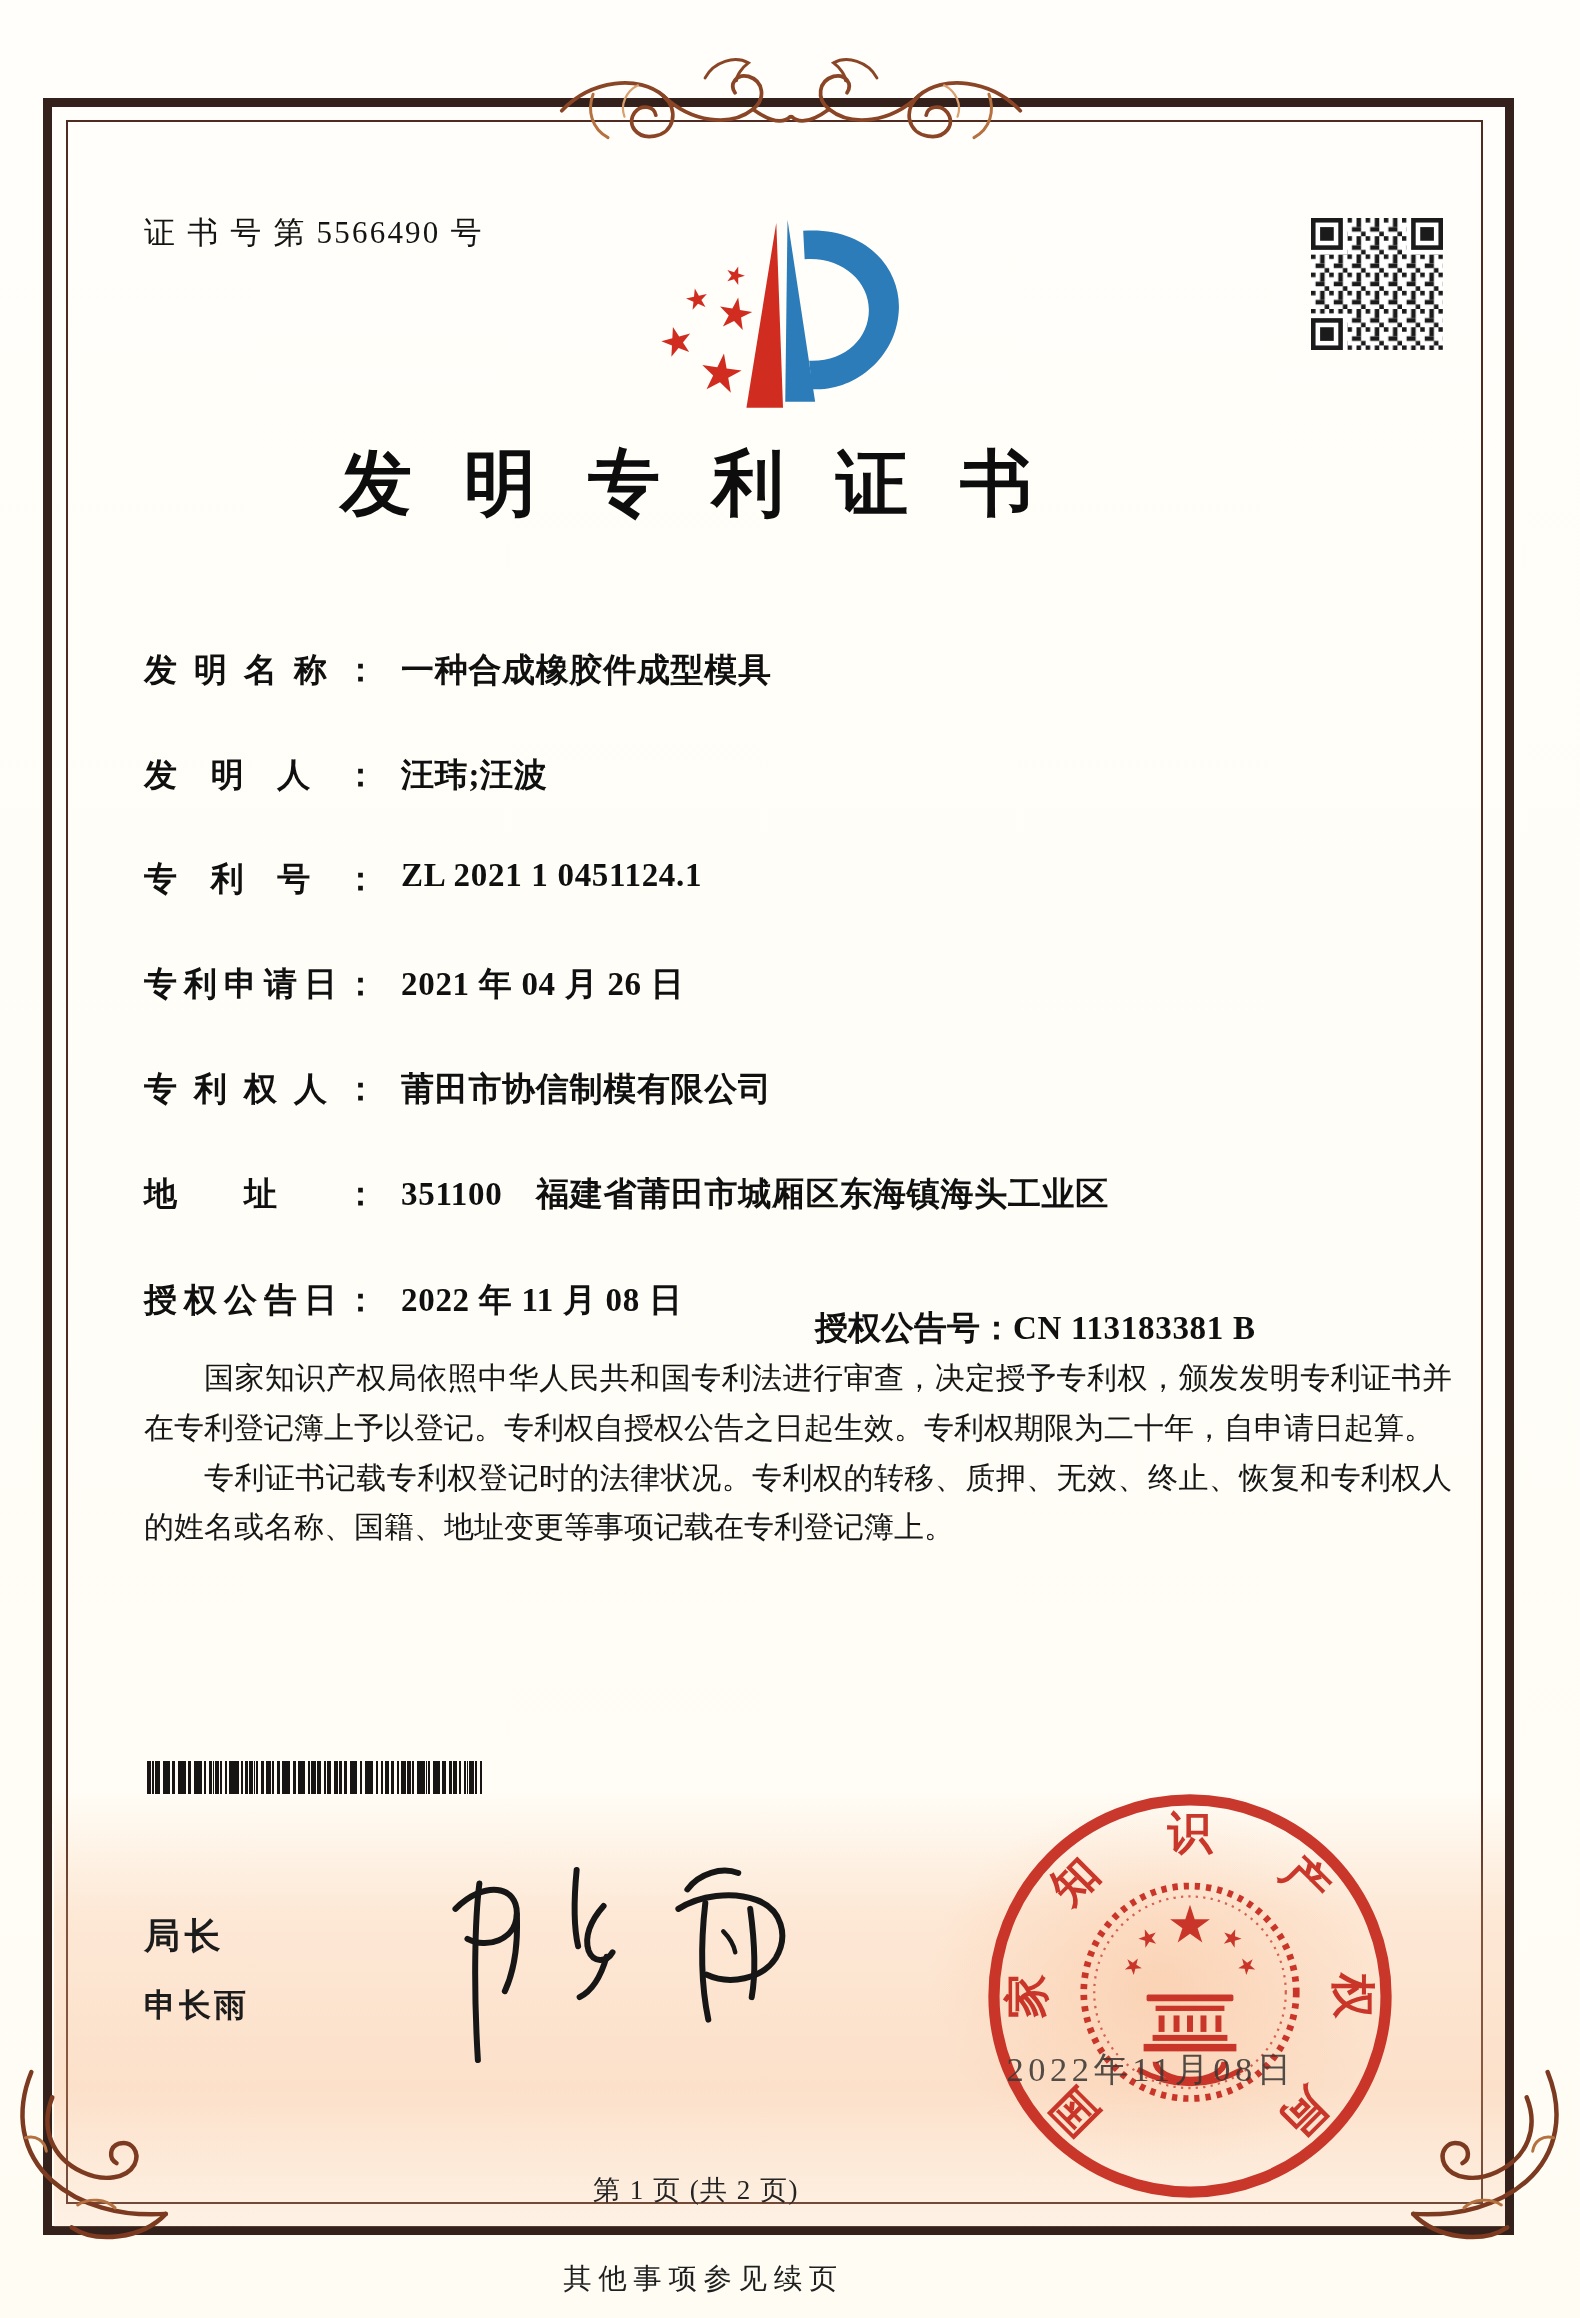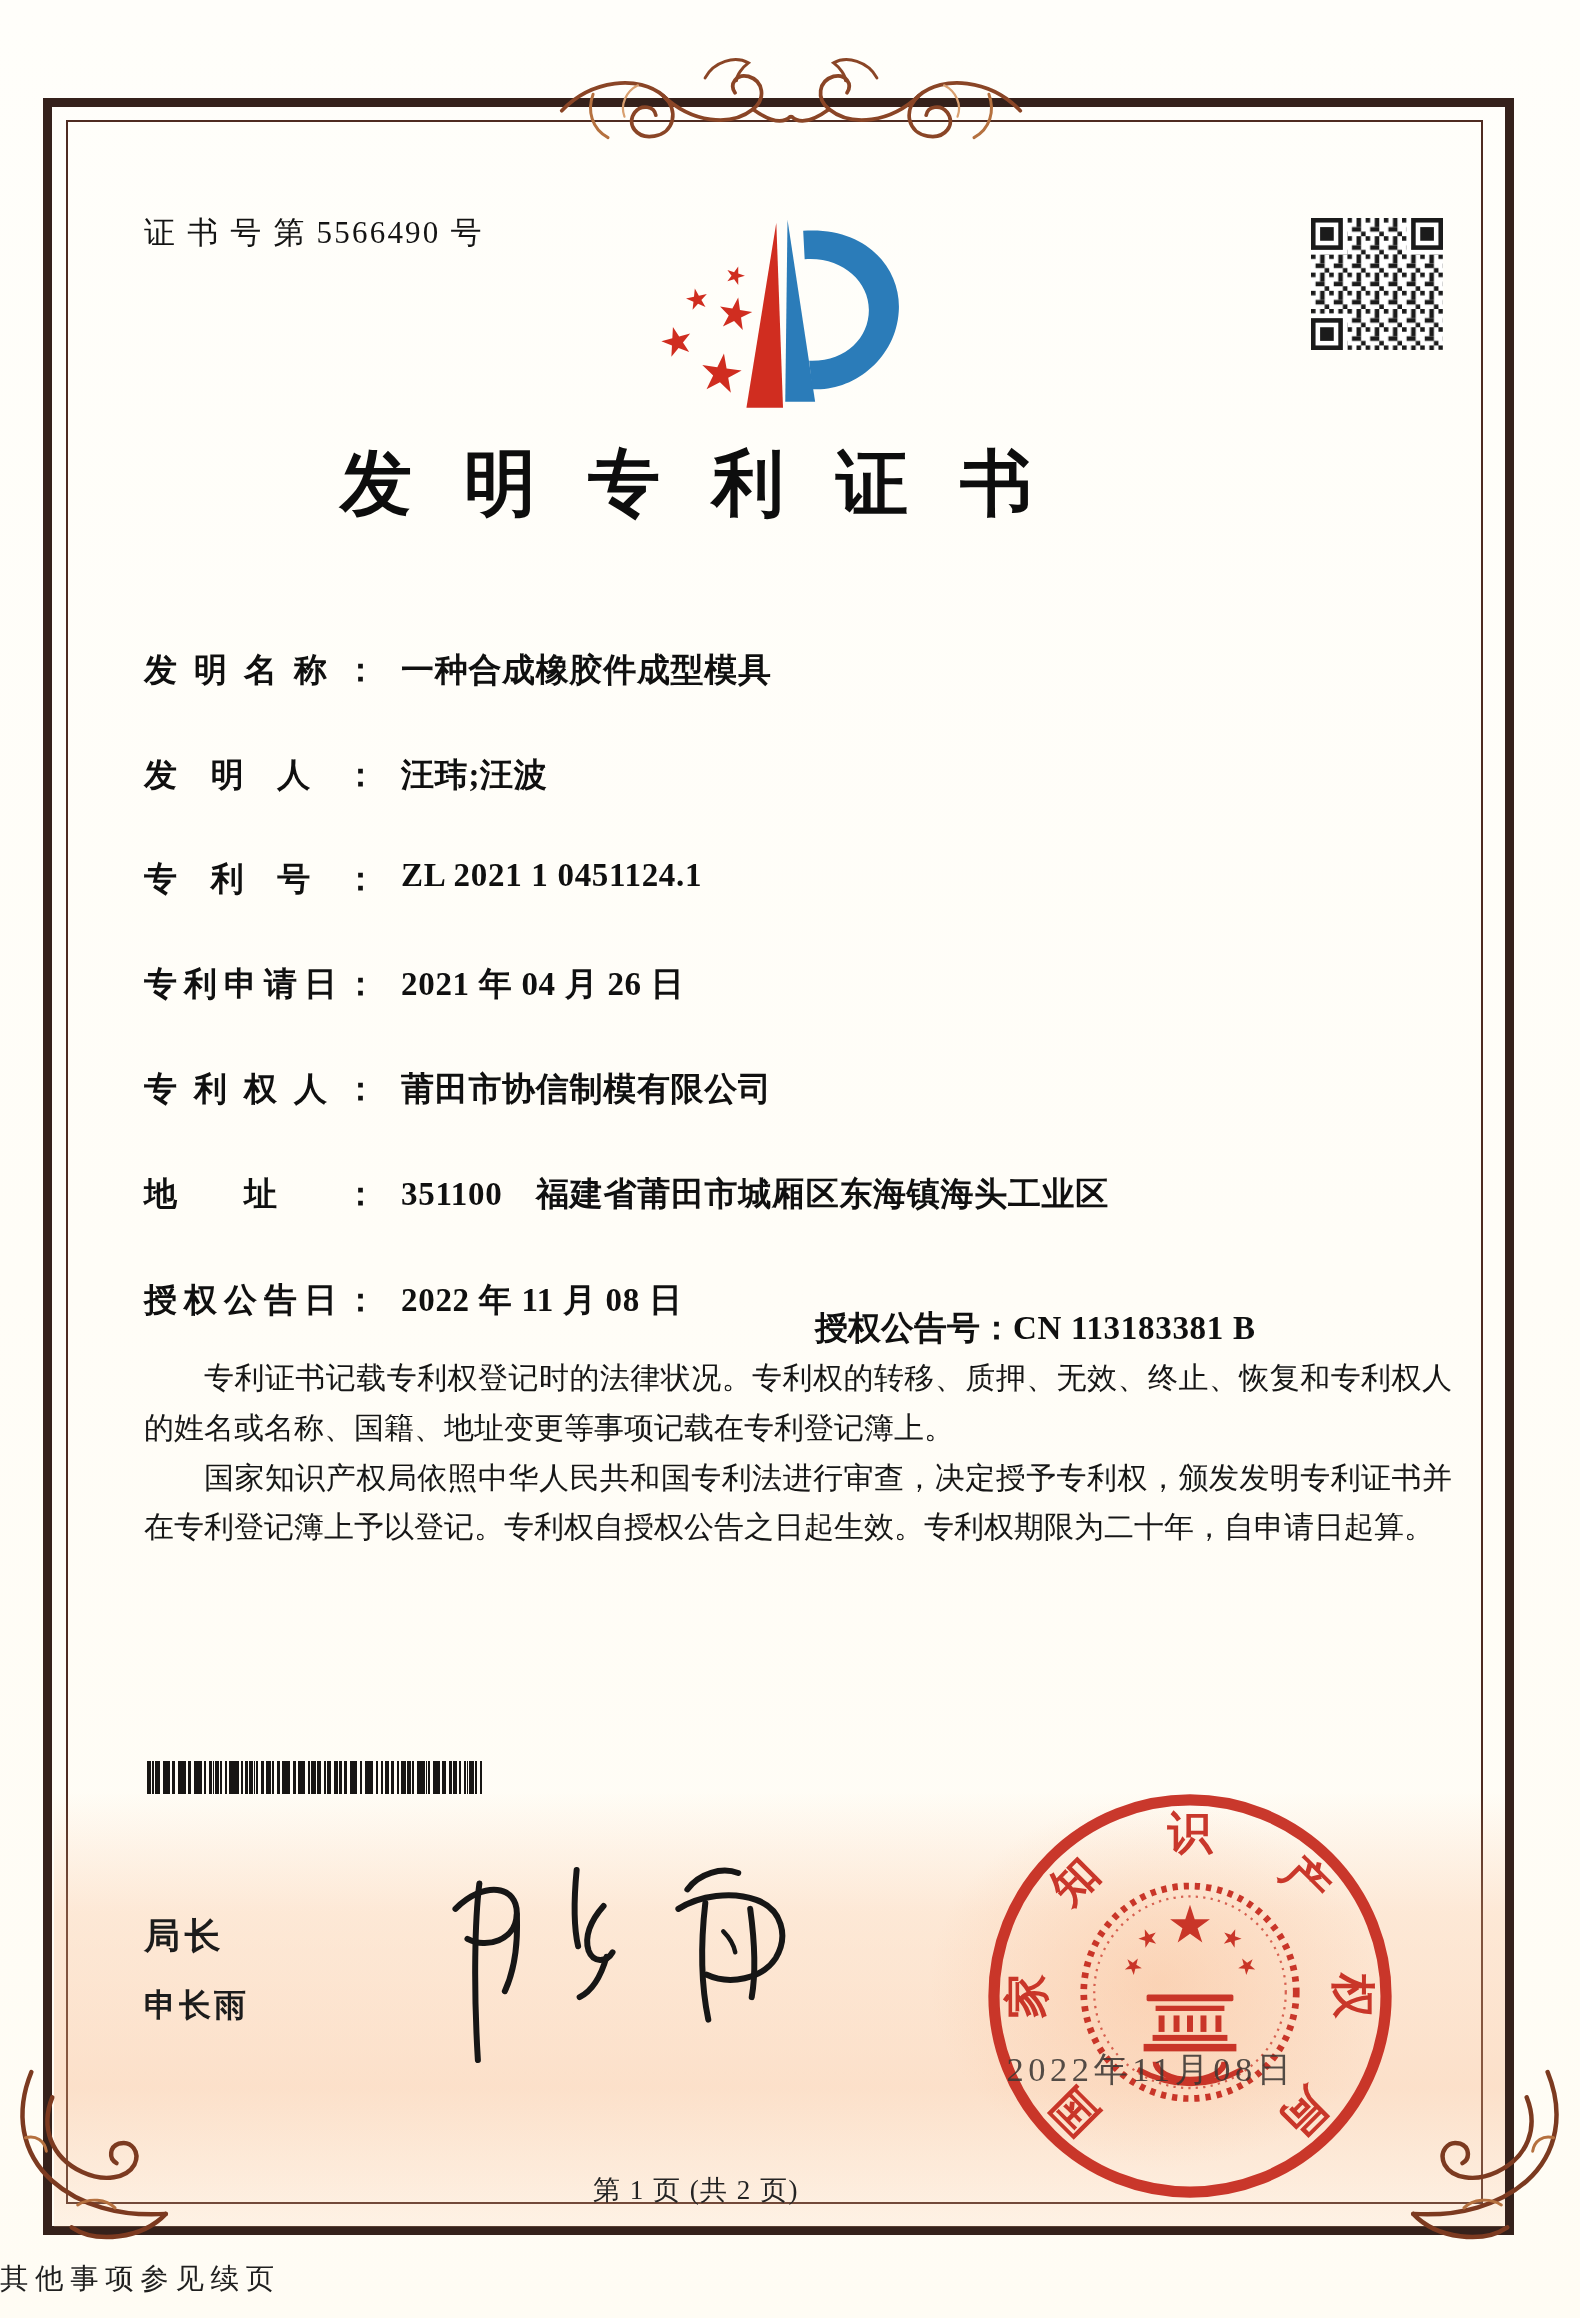--- a/index.html
+++ b/index.html
@@ -30,21 +30,21 @@
   .paras{left:144px;top:1353px;width:1308px;font-size:30px;line-height:1.66;text-align:justify;color:#161616;}
   .paras p{margin:0;text-indent:2em;}
   .barcode{left:147px;top:1761px;width:335px;height:33px;
     background:
       repeating-linear-gradient(90deg,#171513 0 2.2px,rgba(0,0,0,0) 2.2px 5.2px),
       repeating-linear-gradient(90deg,#171513 0 1.5px,rgba(0,0,0,0) 1.5px 8.2px),
       repeating-linear-gradient(90deg,#171513 0 3.7px,rgba(0,0,0,0) 3.7px 17px);}
   .director-title{left:144px;top:1912px;font-size:36px;font-weight:600;letter-spacing:4.5px;}
   .director-name{left:144px;top:1984px;font-size:32px;font-weight:600;letter-spacing:3px;}
   .page-no{left:0;top:2172px;width:1392px;text-align:center;font-size:27px;letter-spacing:1.5px;color:#242424;}
-  .continuation{left:0;top:2260px;width:1407px;text-align:left;font-size:28.4px;letter-spacing:6.7px;color:#1f1f1f;}
+  .continuation{left:0;top:2260px;width:1407px;text-align:center;font-size:28.4px;letter-spacing:6.7px;color:#1f1f1f;}
   .orn{z-index:3;}
   .sig{z-index:4;}
   .seal{z-index:5;}
 </style>
 </head>
 <body>
 
 <div class="page">
 
   <div class="abs border-outer"></div>
@@ -161,22 +161,22 @@
     <span class="lbl">地址：</span><span class="val">351100　福建省莆田市城厢区东海镇海头工业区</span>
   </div>
   <div class="abs content row r7">
     <span class="lbl">授权公告日：</span><span class="val">2022 年 11 月 08 日</span>
     <span class="grant-no-pair">
       <span>授权公告号：</span><span class="val">CN 113183381 B</span>
     </span>
   </div>
 
   <div class="abs content paras">
+    <p>国家知识产权局依照中华人民共和国专利法进行审查，决定授予专利权，颁发发明专利证书并在专利登记簿上予以登记。专利权自授权公告之日起生效。专利权期限为二十年，自申请日起算。</p>
     <p>专利证书记载专利权登记时的法律状况。专利权的转移、质押、无效、终止、恢复和专利权人的姓名或名称、国籍、地址变更等事项记载在专利登记簿上。</p>
-    <p>国家知识产权局依照中华人民共和国专利法进行审查，决定授予专利权，颁发发明专利证书并在专利登记簿上予以登记。专利权自授权公告之日起生效。专利权期限为二十年，自申请日起算。</p>
   </div>
 
   <div class="abs content barcode"></div>
 
   <div class="abs content director-title">局长</div>
   <div class="abs content director-name">申长雨</div>
 
   <svg class="abs sig" style="left:430px;top:1837px;" width="404" height="247" viewBox="0 0 540 330">
     <g fill="none" stroke="#161616" stroke-width="8" stroke-linecap="round" stroke-linejoin="round">
       <path d="M66,62 C60,110 58,200 64,298"></path>

